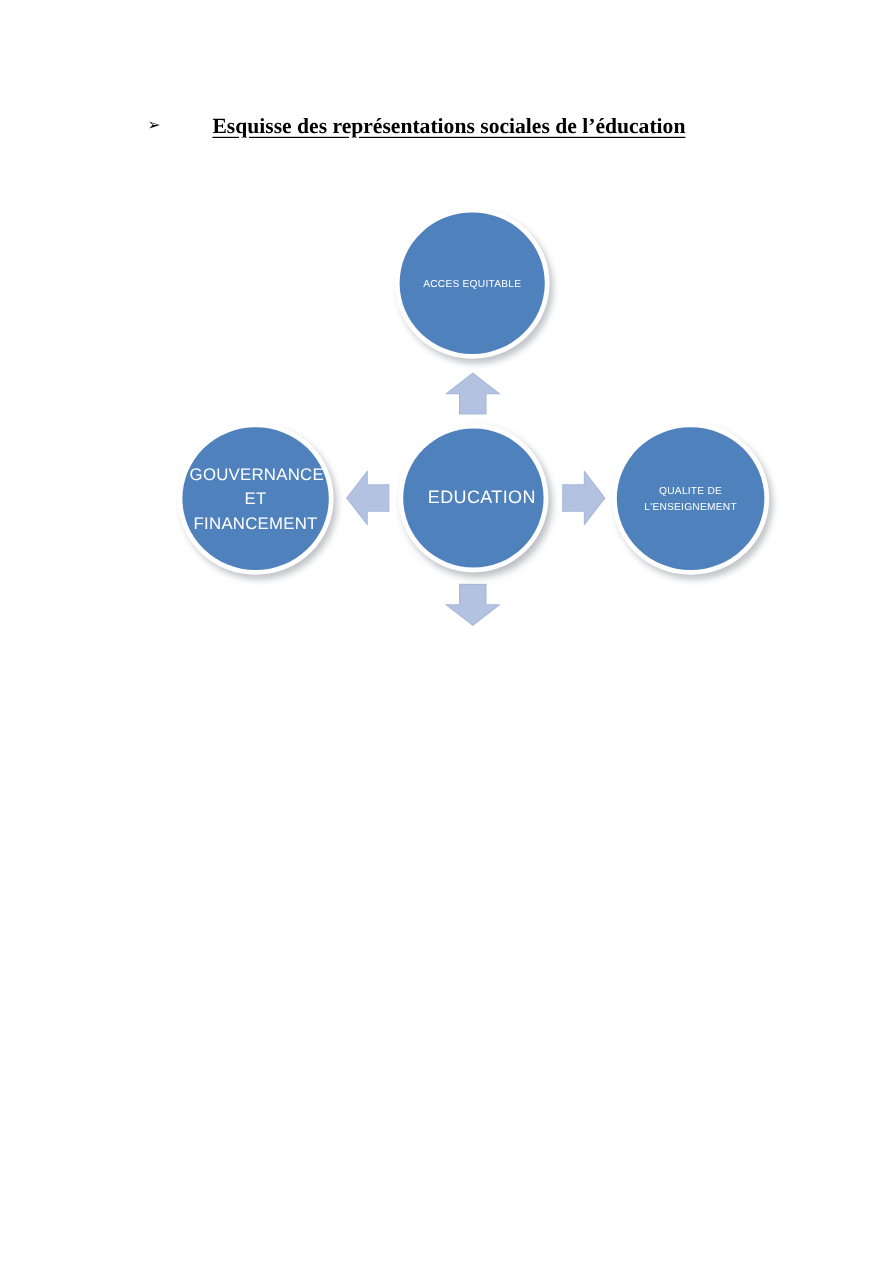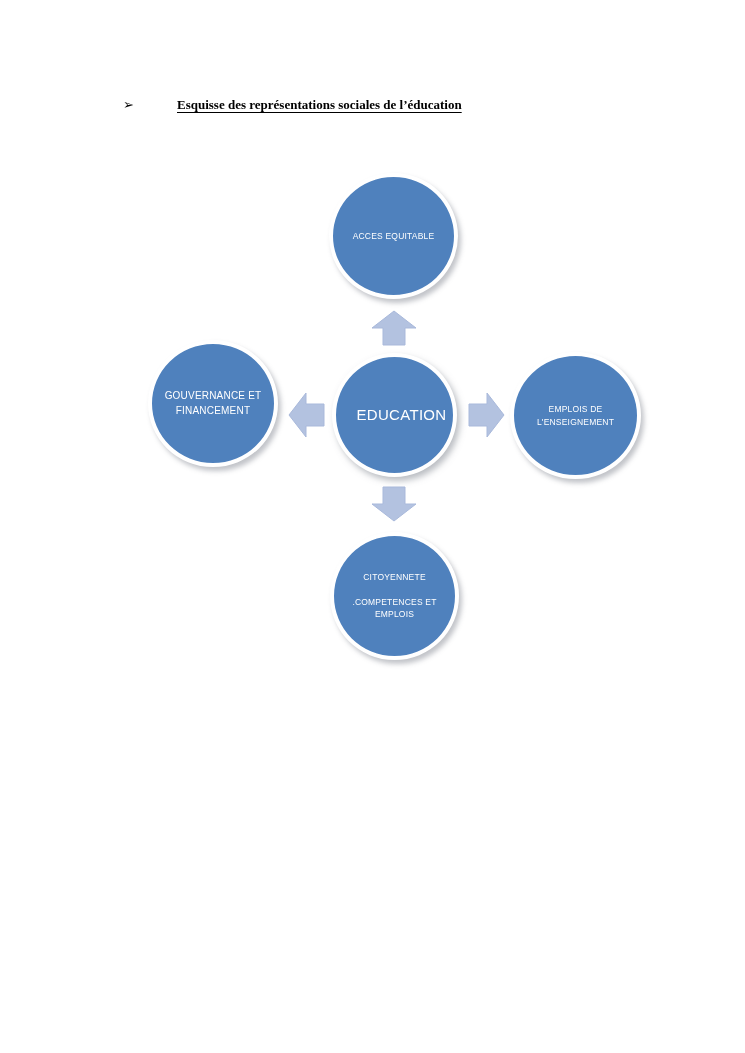--- a/index.html
+++ b/index.html
@@ -50,21 +50,21 @@
     font-family: "DejaVu Sans", sans-serif;
     font-size: 13px;
     color: #000000;
     line-height: 18px;
   }
   .heading-title {
     position: absolute;
     left: 177px;
     top: 0;
     font-family: "Liberation Serif", "DejaVu Serif", serif;
-    font-size: 13px;
+    font-size: 18px;
     font-weight: bold;
     color: #000000;
     text-decoration: underline;
     text-underline-offset: 3px;
     line-height: 18px;
     white-space: nowrap;
   }
 
   
   .diagram {
@@ -105,24 +105,24 @@
   .node-top {
     left: 329px;
     top: 173px;
     width: 129px;
     height: 126px;
     font-size: 8.5px;
   }
 
   .node-left {
     left: 148px;
-    top: 340px;
+    top: 352px;
     width: 130px;
     height: 127px;
-    font-size: 10px;
+    font-size: 14px;
   }
 
   .node-right {
     left: 510px;
     top: 352px;
     width: 131px;
     height: 127px;
     font-size: 8.5px;
   }
 
@@ -200,29 +200,23 @@
     <div class="node node-top">
       <span class="node-label">ACCES  EQUITABLE</span>
     </div>
 
     <div class="node node-left">
       <span class="node-label">GOUVERNANCE ET
 FINANCEMENT</span>
     </div>
 
     <div class="node node-right">
-      <span class="node-label">EMPLOIS DE
+      <span class="node-label">QUALITE DE
 L'ENSEIGNEMENT</span>
     </div>
 
-    <div class="node node-bottom">
-      <span class="node-label">CITOYENNETE
-
-.COMPETENCES ET
-EMPLOIS</span>
-    </div>
 
     <div class="node node-center">
       <span class="node-label">EDUCATION</span>
     </div>
 
   </div>
 </div>
 
 </body></html>

